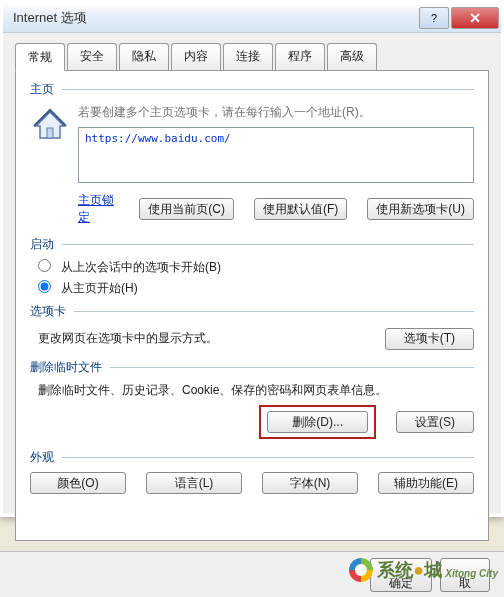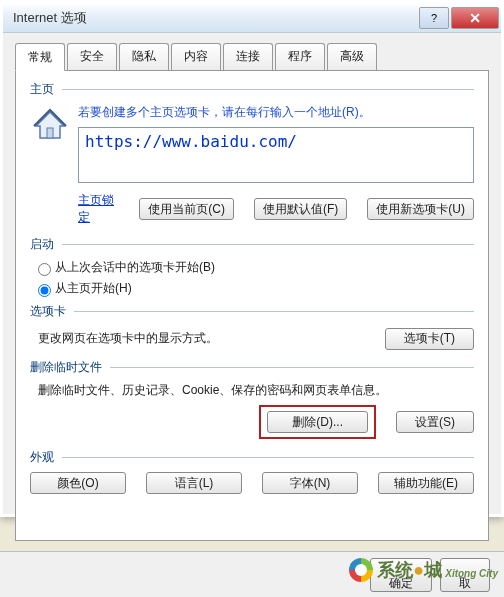--- a/index.html
+++ b/index.html
@@ -22,29 +22,29 @@
 
 .tabpane { border: 1px solid #999; border-top: none; background: #fff; padding: 10px 14px 8px 14px; height: 470px; }
 
 .section-label { color: #0a3d7a; font-size: 12px; margin-bottom: 6px; display: flex; align-items: center; }
 .section-label::after { content: ""; flex: 1; height: 1px; background: #b8c4d0; margin-left: 8px; }
 
 .homepage-row { display: flex; align-items: flex-start; }
 .home-icon { width: 40px; height: 40px; margin-right: 8px; }
 .home-icon svg { width: 40px; height: 40px; }
 .homepage-text { flex: 1; }
-.homepage-desc { color: #1d4ed8; margin-bottom: 6px; }
-.urlbox { width: 100%; height: 56px; border: 1px solid #8a9aae; background: #fff; padding: 4px 6px; color: #0033cc; font-size: 16px; resize: none; overflow-y: scroll; }
+.homepage-desc { color: #737373; margin-bottom: 6px; }
+.urlbox { width: 100%; height: 56px; border: 1px solid #8a9aae; background: #fff; padding: 4px 6px; color: #0033cc; font-size: 11px; resize: none; overflow-y: scroll; }
 
 .btnrow { display: flex; justify-content: flex-end; gap: 20px; margin-top: 6px; align-items: center; }
 .link { color: #0033cc; text-decoration: underline; cursor: pointer; margin-right: auto; margin-left: 48px;}
 
 .btn { height: 22px; padding: 0 8px; border: 1px solid #888; background: linear-gradient(to bottom, #fdfdfd, #e4e4e4); border-radius: 3px; font-size: 12px; cursor: pointer; white-space: nowrap; color: #222; }
 
-.radio-row, .check-row { display: flex; align-items: flex-end; margin: 4px 0 4px 8px; color: #222; }
+.radio-row, .check-row { display: flex; align-items: flex-start; margin: 4px 0 4px 8px; color: #222; gap: 6px; }
 input[type=radio], input[type=checkbox] { margin-right: 4px; }
 
 .subtext { margin: 4px 0 4px 8px; color: #222; }
 
 .highlight { border: 2px solid #b02020; padding: 4px 6px; display: inline-block; }
 
 .footer { position: absolute; bottom: 0; left: 0; right: 0; height: 46px; display: flex; align-items: center; justify-content: flex-end; gap: 8px; padding: 0 14px; border-top: 1px solid #c0c0c0; background: #f0f0f0; }
 .btn.wide { padding: 16px 18px; }
 
 .watermark { position: absolute; right: 6px; bottom: 15px; display: flex; align-items: center; font-weight: bold; font-size: 18px; color: #4a6a2a; pointer-events: none; z-index: 100; }

